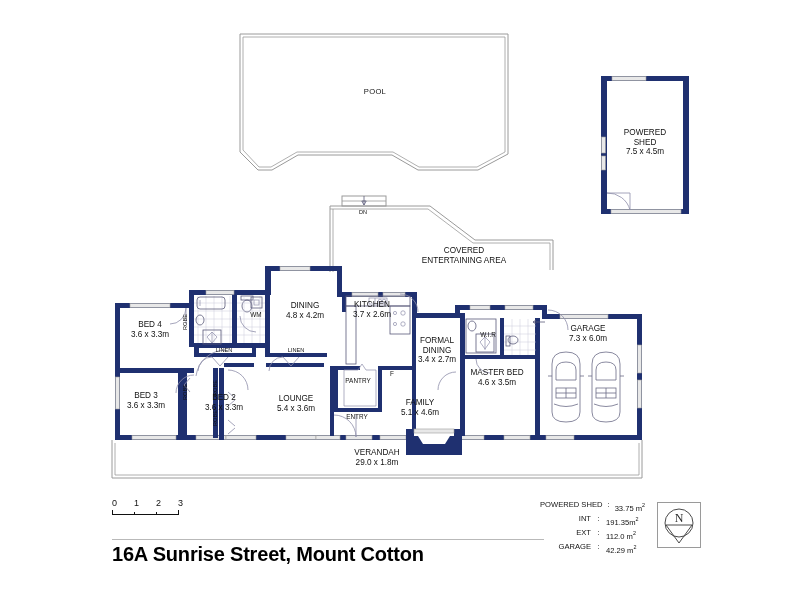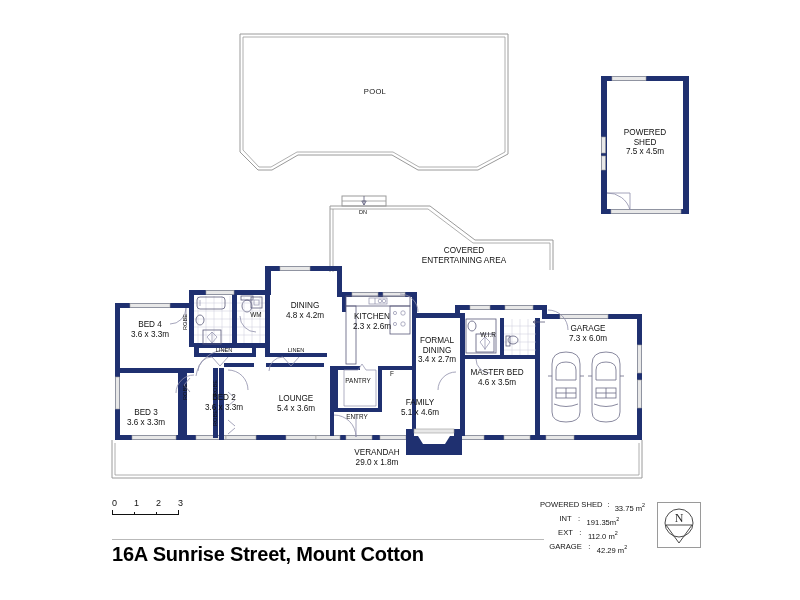--- a/index.html
+++ b/index.html
@@ -24,21 +24,21 @@
   .title{
     position:absolute;left:112px;top:543px;
     font-size:20px;font-weight:bold;color:#000;letter-spacing:-0.2px;
   }
   .hrule{position:absolute;left:112px;top:539px;width:432px;height:1px;background:#b9b9b9;}
 
   .areas{
     position:absolute;left:540px;top:500px;width:112px;
     font-size:7.6px;line-height:10.6px;color:#111;
   }
-  .areas .row{display:flex;justify-content:center;white-space:nowrap;}
+  .areas .row{display:flex;justify-content:flex-end;white-space:nowrap;}
   .areas .lbl{text-align:right;}
   .areas .col{width:15px;text-align:center;}
   .areas .val{width:46px;text-align:left;}
   sup{font-size:5.4px;vertical-align:super;}
 
   .compass{
     position:absolute;left:657px;top:502px;width:42px;height:44px;
     border:1px solid #9a9a9a;background:#fff;
   }
 
@@ -376,36 +376,36 @@
   </div>
 
   <div class="lab xs" style="left:363px;top:212px;">
     <b>DN</b>
   </div>
 
   <div class="lab" style="left:150px;top:330px;">
     <b>BED 4</b>
       <b>3.6 x 3.3m</b>
   </div>
-  <div class="lab" style="left:146px;top:418px;">
+  <div class="lab" style="left:146px;top:401px;">
     <b>BED 3</b>
       <b>3.6 x 3.3m</b>
   </div>
   <div class="lab" style="left:224px;top:403px;">
     <b>BED 2</b>
       <b>3.6 x 3.3m</b>
   </div>
 
   <div class="lab" style="left:305px;top:311px;">
     <b>DINING</b>
       <b>4.8 x 4.2m</b>
   </div>
-  <div class="lab" style="left:372px;top:322px;">
+  <div class="lab" style="left:372px;top:310px;">
     <b>KITCHEN</b>
-      <b>2.3 x 2.6m</b>
+      <b>3.7 x 2.6m</b>
   </div>
   <div class="lab" style="left:437px;top:350px;">
     <b>FORMAL</b>
     <b>DINING</b>
     <b>3.4 x 2.7m</b>
   </div>
   <div class="lab" style="left:296px;top:404px;">
     <b>LOUNGE</b>
       <b>5.4 x 3.6m</b>
   </div>

